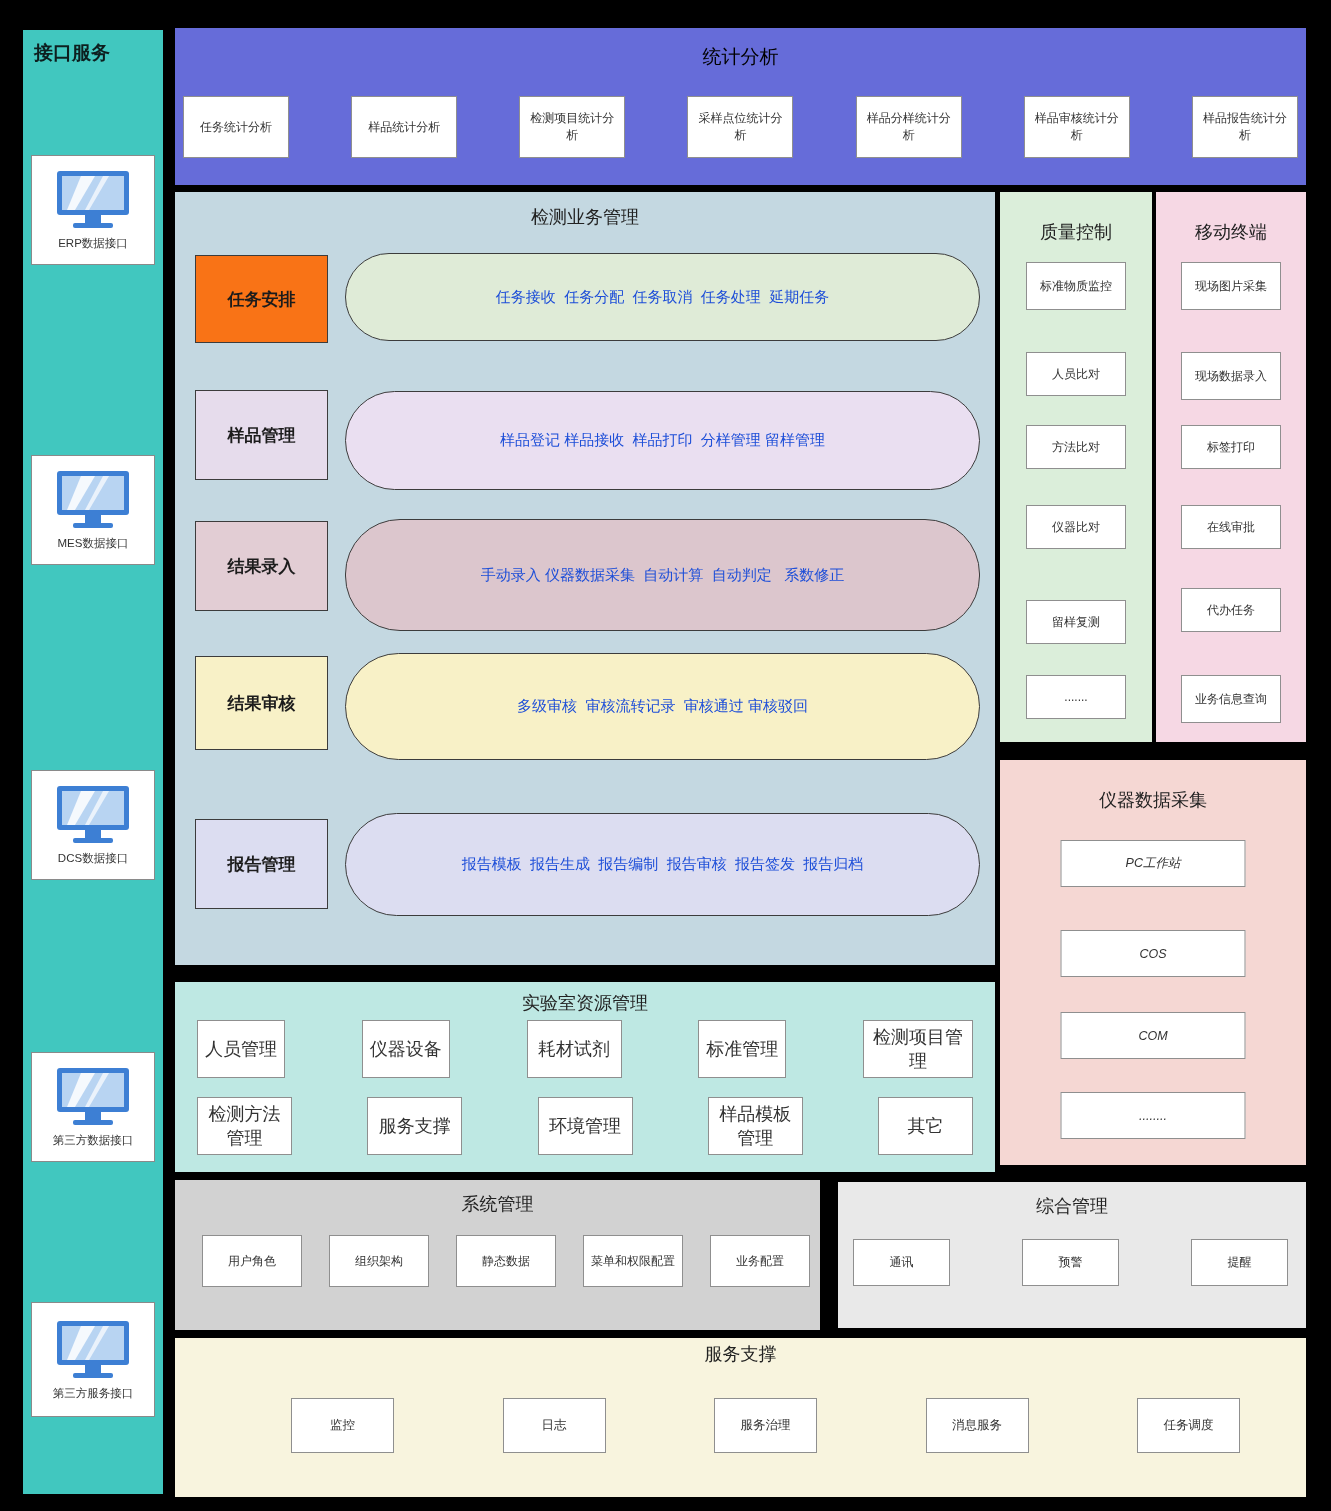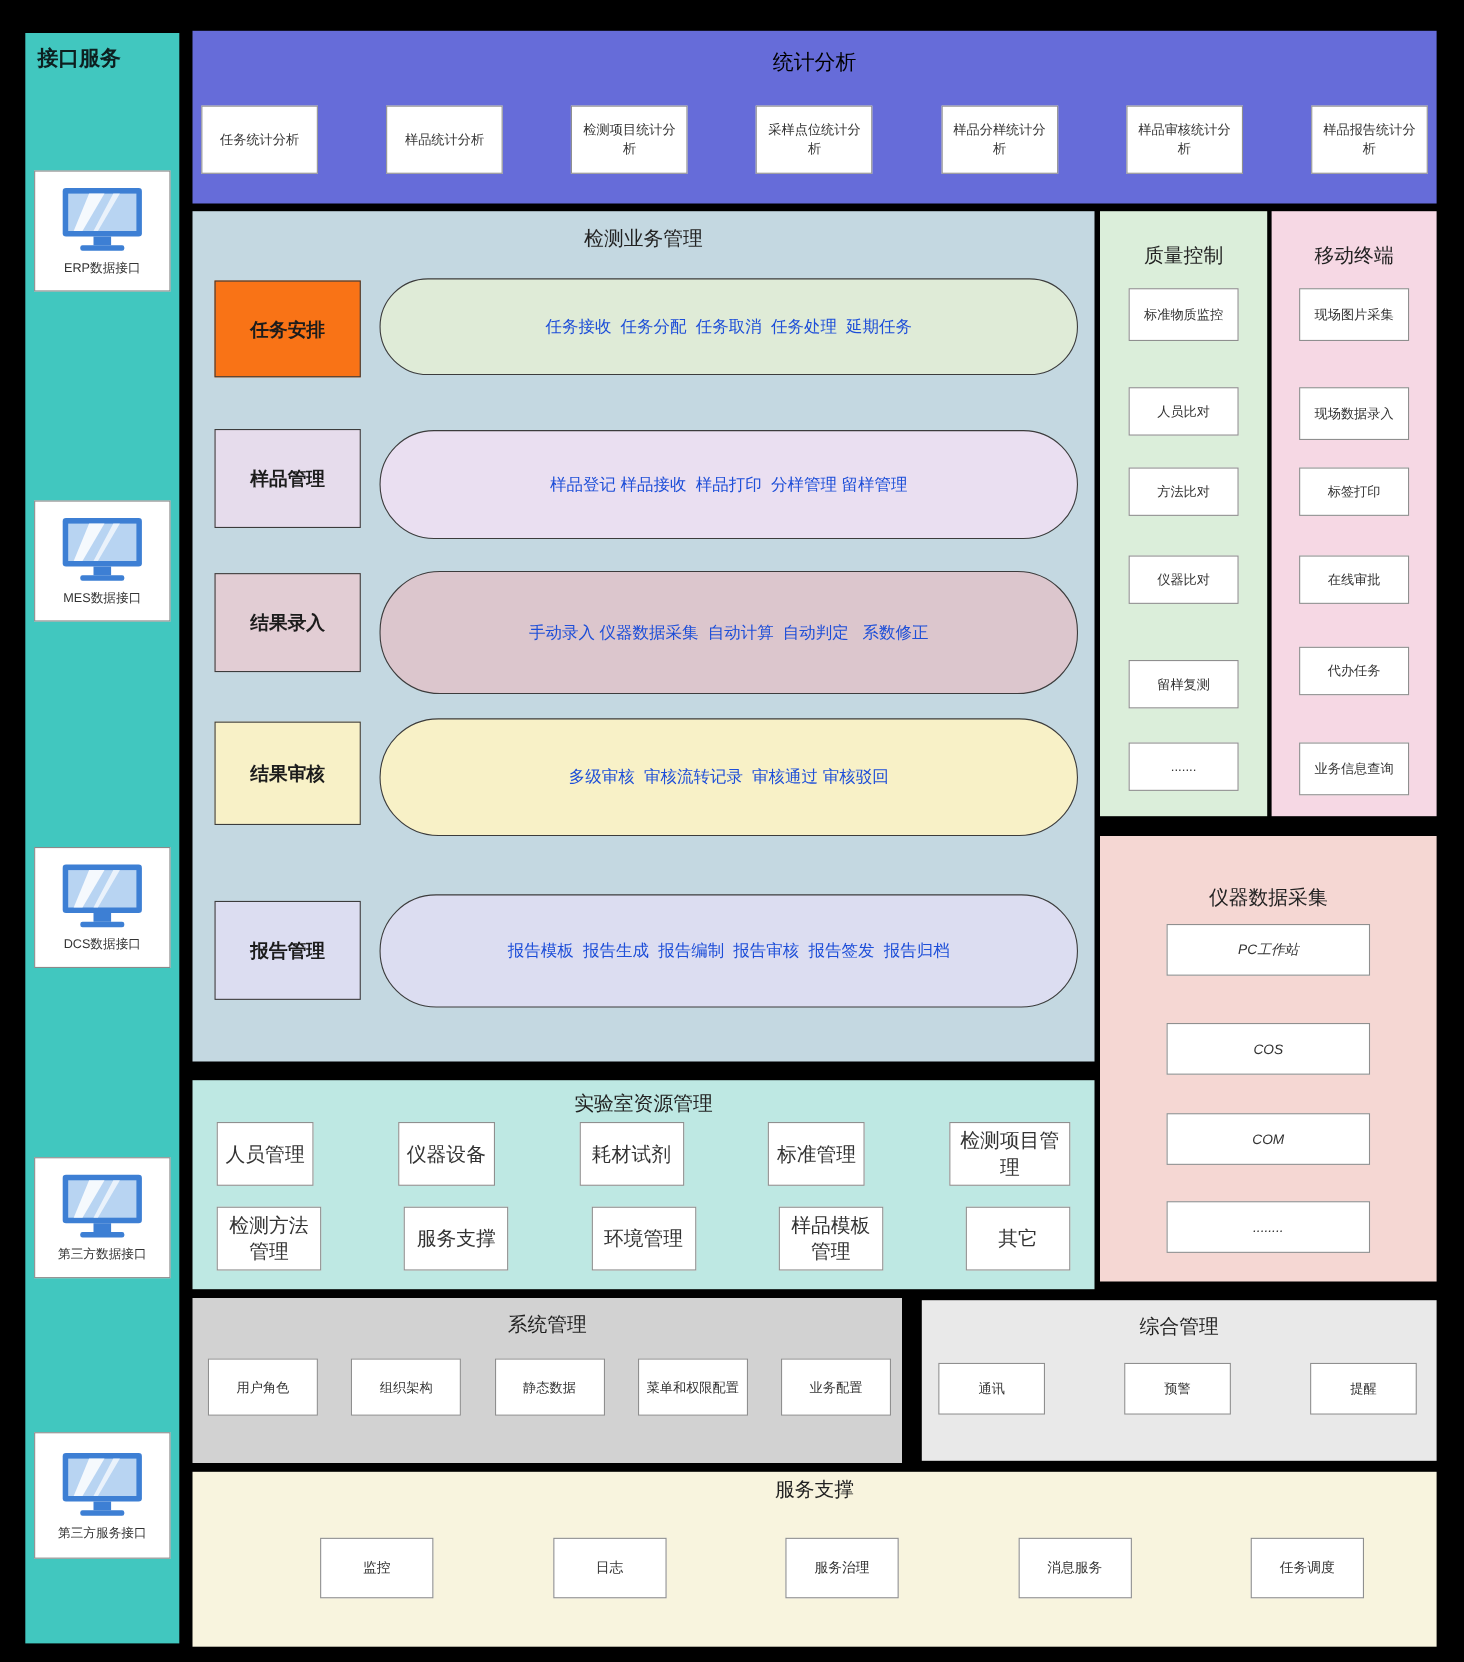--- a/index.html
+++ b/index.html
@@ -51,34 +51,34 @@
   .c-lav    { background:#DCDDF1; }
 
   
   .qc { left:1000px; top:192px; width:152px; height:550px; background:#DBEEDA; }
   .mobile { left:1156px; top:192px; width:150px; height:550px; background:#F6D8E4; }
   .qc .panel-title, .mobile .panel-title { padding-top:28px; }
   .col-item { position:absolute; left:50%; transform:translateX(-50%); width:100px; }
 
   
   .instr { left:1000px; top:760px; width:306px; height:405px; background:#F5D7D3; }
-  .instr .panel-title { padding-top:44px; }
+  .instr .panel-title { padding-top:28px; }
   .instr-item { position:absolute; left:50%; transform:translateX(-50%); width:185px; height:47px; font-size:12.5px;font-style:italic; }
 
   
   .lab { left:175px; top:982px; width:820px; height:190px; background:#BEE8E3; }
   .lab .panel-title { padding-top:9px; }
   .lab-row { position:absolute; left:22px; right:22px; display:flex; justify-content:space-between; }
   .lab-row .white-box { min-height:46px; font-size:18px; }
   .w88 { width:88px; } .w95 { width:95px; } .w110 { width:110px; }
 
   
   .sys { left:175px; top:1180px; width:645px; height:150px; background:#D2D2D2; }
   .sys .panel-title { padding-top:12px; }
-  .sys-items { position:absolute; left:2px; right:10px; top:55px; display:flex; justify-content:space-between;padding-left:12px; }
+  .sys-items { position:absolute; left:15px; right:10px; top:55px; display:flex; justify-content:space-between;padding-left:12px; }
   .sys-item { width:100px; height:52px; }
 
   
   .comp { left:838px; top:1182px; width:468px; height:146px; background:#E9E9E9; }
   .comp .panel-title { padding-top:12px; }
   .comp-items { position:absolute; left:15px; right:18px; top:57px; display:flex; justify-content:space-between; }
   .comp-item { width:97px; height:47px; }
 
   
   .svc { left:175px; top:1338px; width:1131px; height:159px; background:#F8F4DE; }

